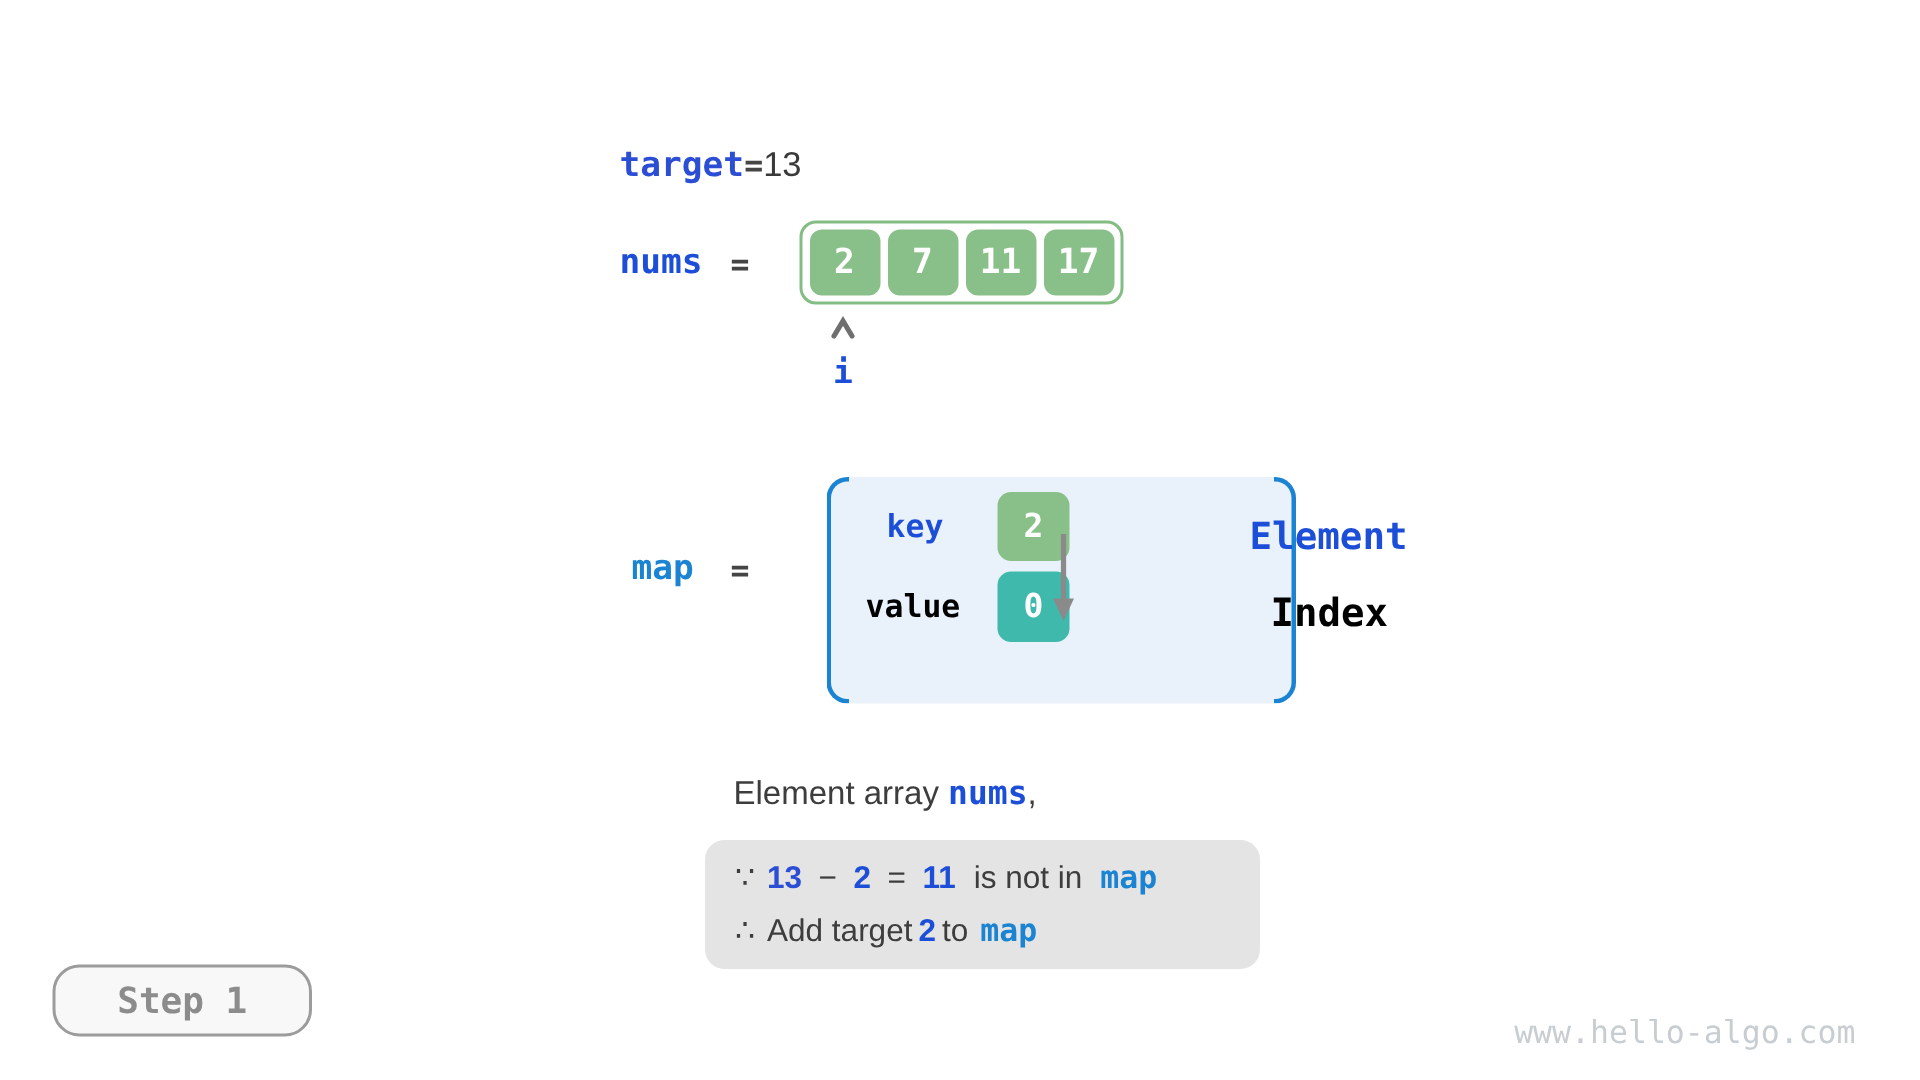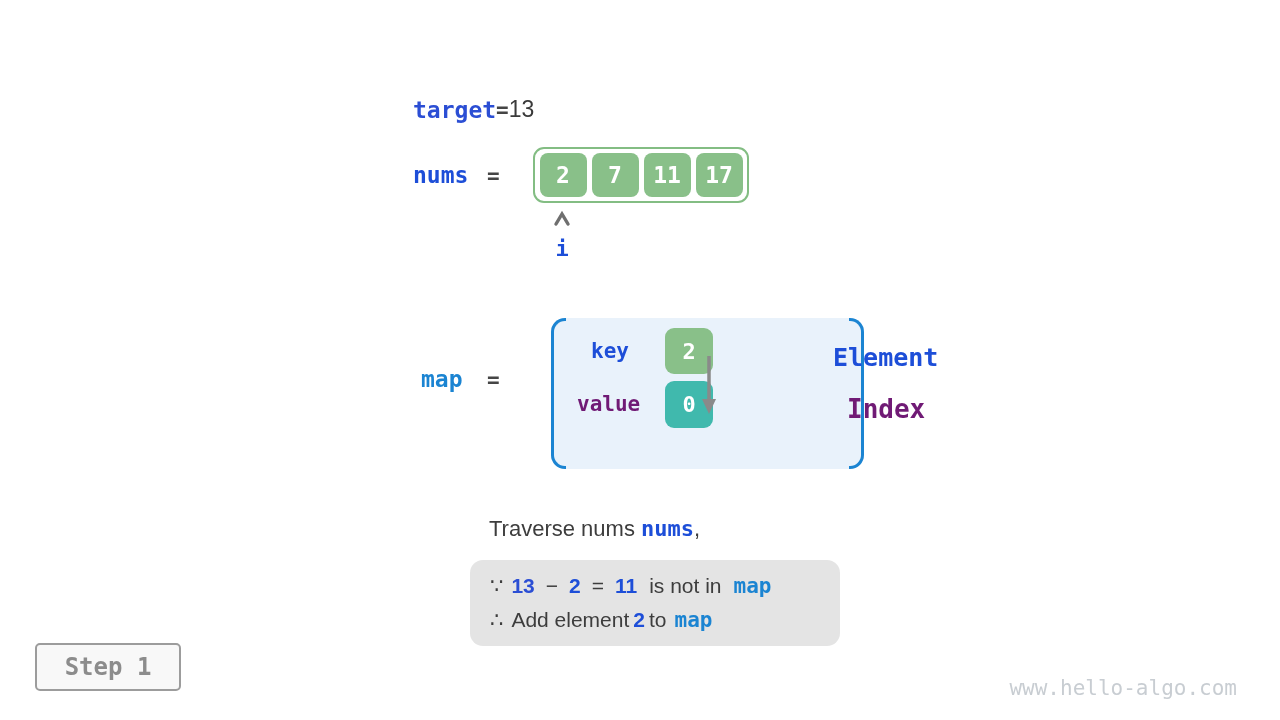--- a/index.html
+++ b/index.html
@@ -6,21 +6,21 @@
   html, body { width: 1280px; height: 720px; background: #ffffff; overflow: hidden; }
   body { position: relative; font-family: "Liberation Sans", sans-serif; }
 
   .mono { font-family: "DejaVu Sans Mono", monospace; }
   .abs  { position: absolute; }
 
   
   .royal  { color: #2b4ed4; }
   .azure  { color: #1b84d2; }
   .green  { color: #1d4ed8; }
-  .teal   { color: #701a75; }
+  .teal   { color: #000000; }
 
   
   .target-row { left: 413px; top: 96px; display: flex; align-items: center; gap: 0; }
   .target-row .lbl { font-size: 23px; font-weight: bold; }
   .target-row .eq  { font-size: 21px; font-weight: bold; color: #454545; }
   .target-row .val { font-size: 23px; font-weight: 500; color: #3a3a3a; }
 
   
   .nums-label { left: 413px; top: 162px; font-size: 23px; font-weight: bold; }
   .nums-eq    { left: 487px; top: 164px; font-size: 21px; font-weight: bold; color: #454545; }
@@ -74,22 +74,22 @@
   .reason-line { font-size: 21px; color: #3d3d3d; white-space: nowrap; display: flex; align-items: baseline; }
   .reason-line .num { font-weight: bold; }
   .reason-line .code { font-family: "DejaVu Sans Mono", monospace; font-weight: bold; font-size: 21px; }
   .sym { margin-right: 8px; }
   .op  { margin: 0 11px; }
   .gap-r { margin-right: 12px; }
   .sp { margin: 0 4px; }
 
   
   .step-badge {
-    left: 35px; top: 643px; width: 146px; height: 48px;
-    background: #f8f8f8; border: 2px solid #9c9c9c; border-radius: 5px;
+    left: 35px; top: 643px; width: 173px; height: 48px;
+    background: #f8f8f8; border: 2px solid #9c9c9c; border-radius: 18px;
     display: flex; align-items: center; justify-content: center;
     font-size: 24px; font-weight: bold; color: #8c8c8c;
   }
 
   
   .watermark { right: 43px; top: 676px; font-size: 21px; color: #c8cdd2; }
 </style>
 </head>
 <body>
 
@@ -134,36 +134,36 @@
       <span>0</span>
     </div>
   <svg class="kv-arrow" viewBox="0 0 24 64">
     <line x1="12" y1="2" x2="12" y2="48" stroke="#8a8a8a" stroke-width="3.5"></line>
     <polygon points="5,45 19,45 12,60" fill="#8a8a8a"></polygon>
   </svg>
 </div>
 <span class="abs mono element-label green">Element</span>
 <span class="abs mono index-label teal">Index</span>
 
-<div class="abs caption"><span>Traverse nums </span><span class="code green">nums</span><span>,</span></div>
+<div class="abs caption"><span>Element array </span><span class="code green">nums</span><span>,</span></div>
 
 <div class="abs reason-box">
   <div class="reason-line">
     <span class="sym">∵</span>
     <span class="num royal">13</span>
     <span class="op">−</span>
     <span class="num green">2</span>
     <span class="op">=</span>
     <span class="num green gap-r">11</span>
     <span class="gap-r">is not in</span>
     <span class="code azure">map</span>
   </div>
   <div class="reason-line">
     <span class="sym">∴</span>
-    <span>Add element</span>
+    <span>Add target</span>
     <span class="num green sp">2</span>
     <span>to</span>
     <span class="code azure" style="margin-left:8px">map</span>
   </div>
 </div>
 
 <div class="abs step-badge mono">
   <span>Step 1</span>
 </div>
 

